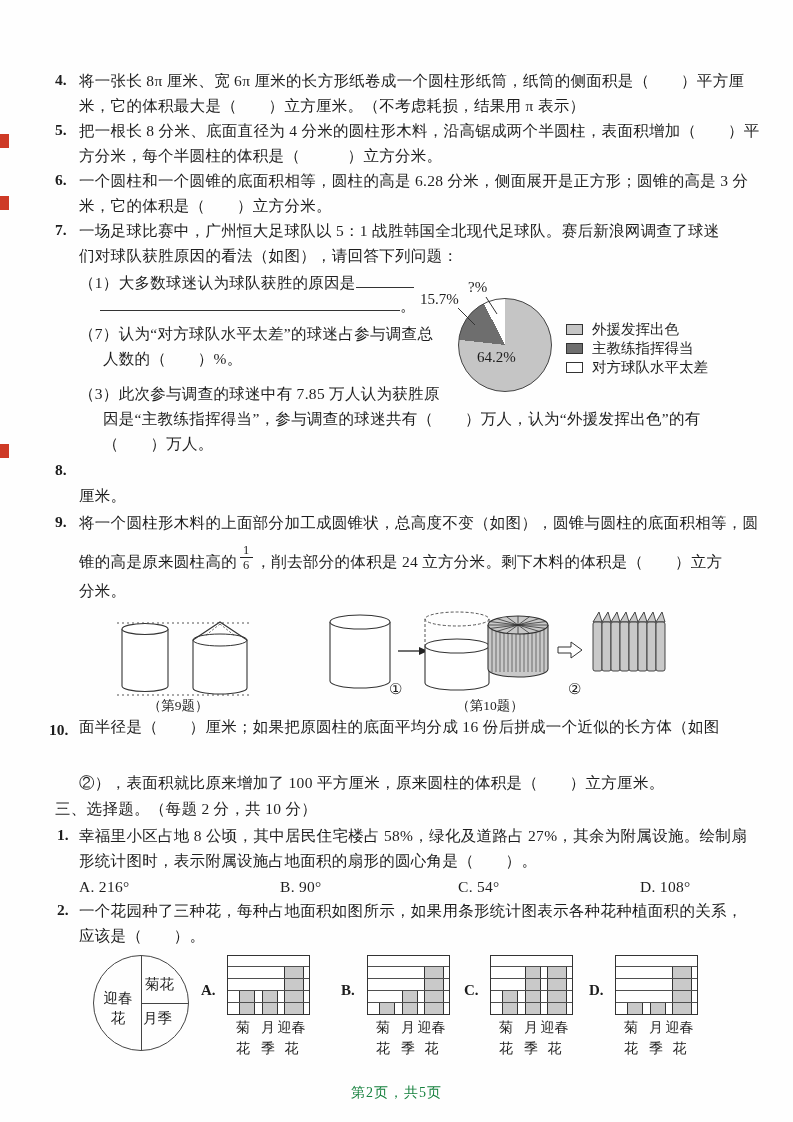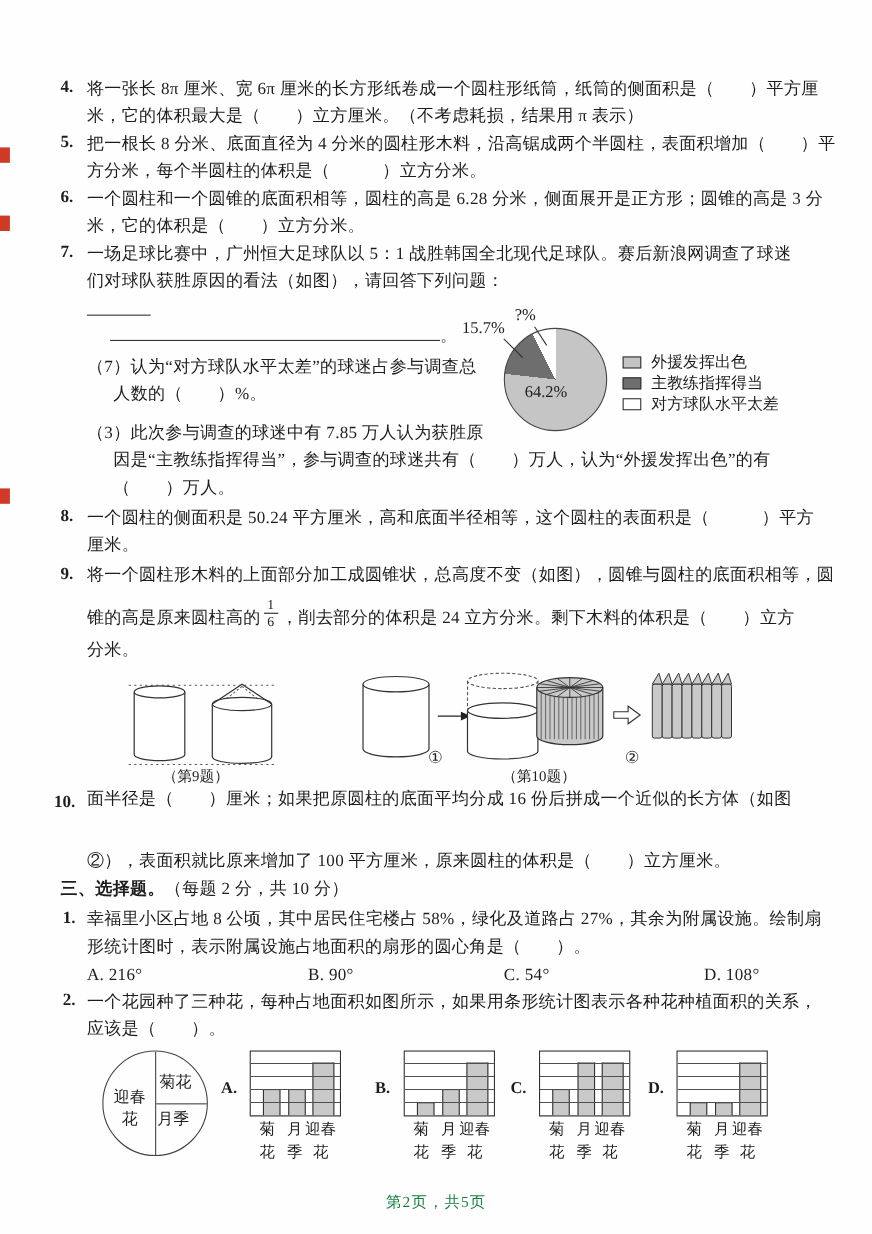--- a/index.html
+++ b/index.html
@@ -2,21 +2,21 @@
 <html><head>
 <meta charset="utf-8">
 <style>
   html,body{margin:0;padding:0;background:#e8e8e8;}
   .page{position:relative;width:793px;height:1122px;background:#fefefe;overflow:hidden;
         font-family:"Liberation Serif","DejaVu Serif",serif;color:#1d1d1d;margin:0 auto;}
   .ln{position:absolute;white-space:nowrap;font-size:15.5px;line-height:20px;letter-spacing:.3px;}
   .num{position:absolute;font-weight:700;font-size:15.5px;}
   .uline{display:inline-block;border-bottom:1px solid #333;height:13px;}
   .rmark{position:absolute;left:0;width:9px;height:14px;background:#ce3a26;}
-  .sec-bold{font-weight:700;}
+  .sec-bold{font-weight:400;}
   
   .pie7{position:absolute;left:458px;top:298px;width:94px;height:94px;border-radius:50%;
         border:1px solid #444;box-sizing:border-box;}
   .pie7-label{position:absolute;font-size:15px;}
   .legend{position:absolute;left:566px;top:320px;}
   .legend-row{display:flex;align-items:center;height:19px;}
   .legend-swatch{width:17px;height:11px;border:1px solid #333;box-sizing:border-box;flex:0 0 auto;}
   .legend-label{margin-left:9px;font-size:14.5px;white-space:nowrap;}
   
   .fpie{position:absolute;left:93px;top:955px;width:96px;height:96px;border:1px solid #444;
@@ -60,21 +60,21 @@
   <div class="ln" style="left:79px;top:121px">把一根长 8 分米、底面直径为 4 分米的圆柱形木料，沿高锯成两个半圆柱，表面积增加（　　）平</div>
   <div class="ln" style="left:79px;top:146px">方分米，每个半圆柱的体积是（　　　）立方分米。</div>
 
   <span class="num" style="left:55px;top:171px">6.</span>
   <div class="ln" style="left:79px;top:171px">一个圆柱和一个圆锥的底面积相等，圆柱的高是 6.28 分米，侧面展开是正方形；圆锥的高是 3 分</div>
   <div class="ln" style="left:79px;top:196px">米，它的体积是（　　）立方分米。</div>
 
   <span class="num" style="left:55px;top:221px">7.</span>
   <div class="ln" style="left:79px;top:221px">一场足球比赛中，广州恒大足球队以 5：1 战胜韩国全北现代足球队。赛后新浪网调查了球迷</div>
   <div class="ln" style="left:79px;top:246px">们对球队获胜原因的看法（如图），请回答下列问题：</div>
-  <div class="ln" style="left:79px;top:273px"><span class="uline" style="width:58px"></span></div>
+  <div class="ln" style="left:79px;top:273px"><span>（1）大多数球迷认为球队获胜的原因是</span><span class="uline" style="width:58px"></span></div>
   <div class="ln" style="left:100px;top:296px"><span class="uline" style="width:300px"></span><span>。</span></div>
   <div class="ln" style="left:79px;top:324px">（7）认为“对方球队水平太差”的球迷占参与调查总</div>
   <div class="ln" style="left:103px;top:349px">人数的（　　）%。</div>
   <div class="ln" style="left:79px;top:384px">（3）此次参与调查的球迷中有 7.85 万人认为获胜原</div>
   <div class="ln" style="left:103px;top:409px">因是“主教练指挥得当”，参与调查的球迷共有（　　）万人，认为“外援发挥出色”的有</div>
   <div class="ln" style="left:103px;top:434px">（　　）万人。</div>
 
   <div class="pie7" id="pie7" style="background: conic-gradient(rgb(197, 197, 197) 0deg, rgb(197, 197, 197) 276.48deg, rgb(110, 110, 110) 276.48deg, rgb(110, 110, 110) 333deg, rgb(255, 255, 255) 333deg, rgb(255, 255, 255) 360deg);"></div>
   <div class="pie7-label" id="pie7-mid" style="left:420px;top:291px">15.7%</div>
   <div class="pie7-label" id="pie7-small" style="left:468px;top:279px">?%</div>
@@ -92,21 +92,20 @@
         <span class="legend-swatch" style="background: rgb(110, 110, 110);"></span>
         <span class="legend-label">主教练指挥得当</span>
       </div>
       <div class="legend-row">
         <span class="legend-swatch" style="background: rgb(255, 255, 255);"></span>
         <span class="legend-label">对方球队水平太差</span>
       </div>
     </div>
 
   <span class="num" style="left:55px;top:461px">8.</span>
-  <div class="ln" style="left:79px;top:461px">一个圆柱的侧面积是 50.24 平方厘米，高和底面半径相等，这个圆柱的表面积是（　　　）平方</div>
   <div class="ln" style="left:79px;top:486px">厘米。</div>
 
   <span class="num" style="left:55px;top:513px">9.</span>
   <div class="ln" style="left:79px;top:513px">将一个圆柱形木料的上面部分加工成圆锥状，总高度不变（如图），圆锥与圆柱的底面积相等，圆</div>
   <div class="ln" style="left:79px;top:536px;display:flex;align-items:flex-end;height:36px">
     <span>锥的高是原来圆柱高的</span>
       <span class="frac">
         <span class="nume">1</span>
         <span class="den">6</span>
       </span>

